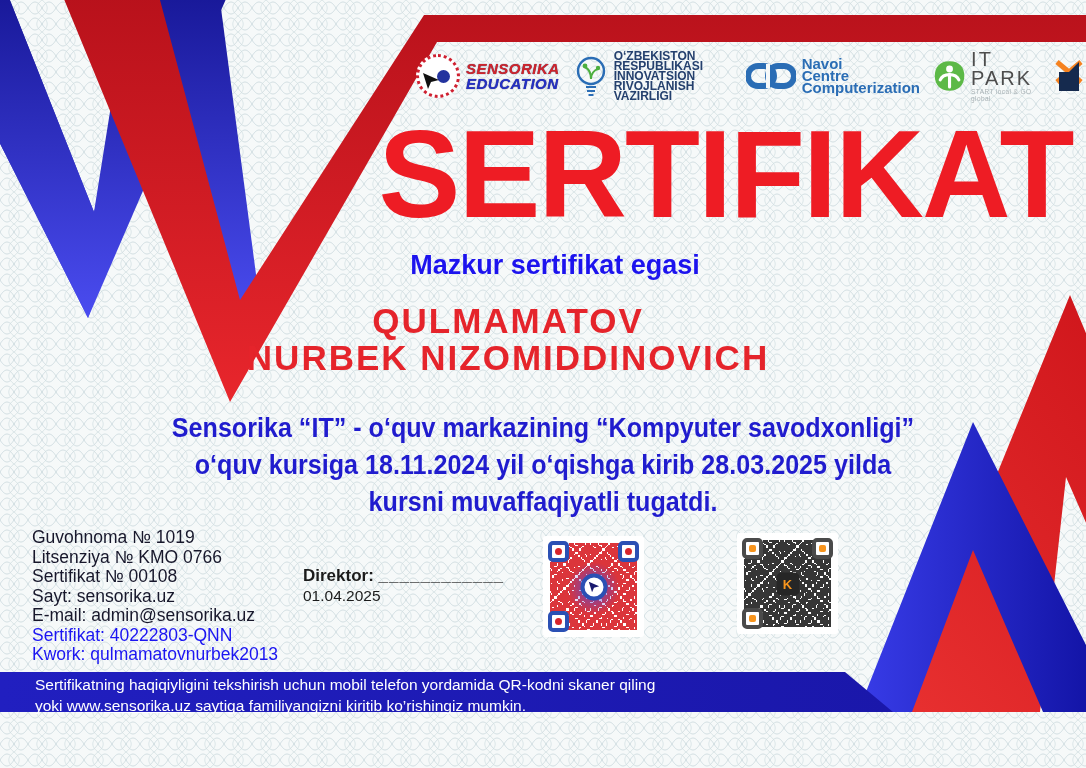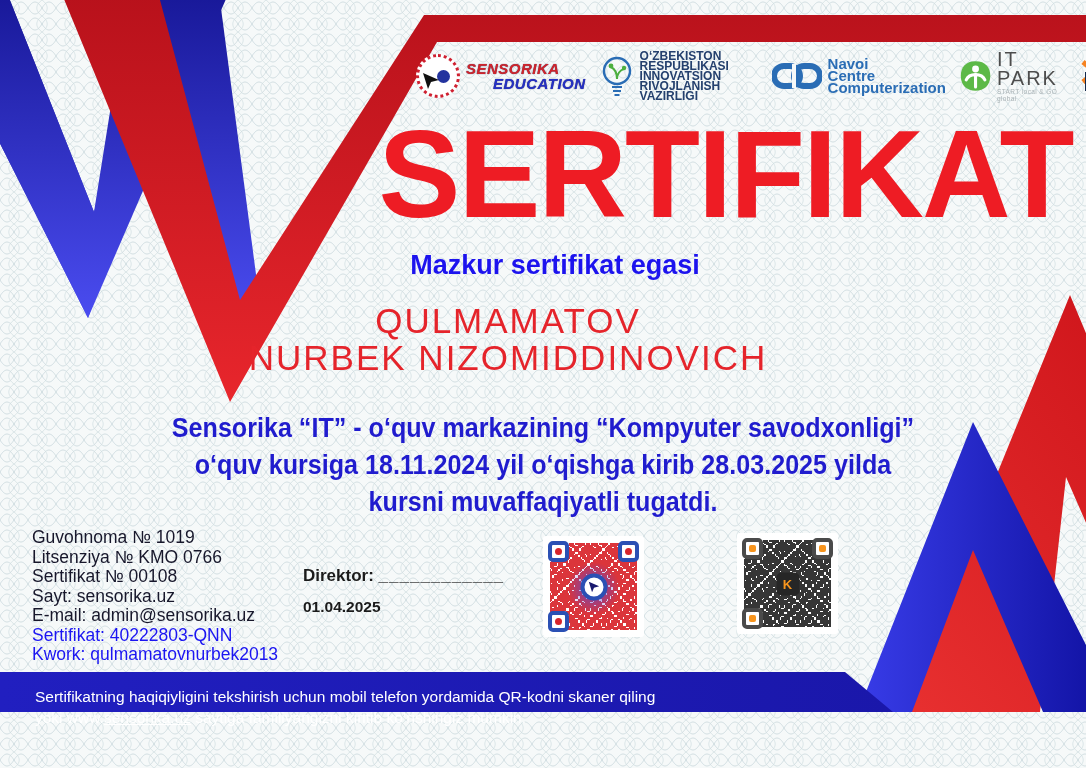--- a/index.html
+++ b/index.html
@@ -10,45 +10,45 @@
   .content{position:absolute;inset:0;z-index:2;}
 
   
   .logo-row{position:absolute;left:416px;top:48px;width:678px;height:56px;display:flex;align-items:center;gap:14px;}
   .logo{display:flex;align-items:center;gap:6px;}
   .sens-mark{width:44px;height:44px;border:3px dotted #cf2030;border-radius:50%;position:relative;background:#fff;flex:0 0 auto;}
   .sens-mark .dot{position:absolute;right:7px;top:13px;width:13px;height:13px;border-radius:50%;background:#23339e;}
   .sens-mark svg{position:absolute;left:2px;bottom:4px;}
   .sens-word{font-style:italic;font-weight:bold;font-size:15px;line-height:15px;letter-spacing:.5px;text-shadow:0 0 1px #33234f;}
   .sens-word .l1{color:#d0242b;}
-  .sens-word .l2{color:#2431c4;margin-left:27px;}
+  .sens-word .l2{color:#2431c4;}
   .ministry-text{font-size:12px;font-weight:bold;color:#24406e;line-height:10px;width:118px;}
   .ncc-text{font-size:15px;font-weight:bold;color:#2a6db5;line-height:12px;}
   .itpark-text .l1{font-size:20px;color:#4d4d4d;letter-spacing:2px;line-height:19px;}
   .itpark-text .l2{font-size:6.5px;color:#a9b2b5;letter-spacing:.4px;}
   .profi-text{font-size:14px;font-weight:bold;color:#1b2a4a;line-height:15px;letter-spacing:.4px;}
 
   
   .title{position:absolute;left:365px;top:112px;width:721px;text-align:center;
          font-size:124px;line-height:1;font-weight:bold;letter-spacing:-2px;color:#ee1c24;
          transform:scaleX(.99);white-space:nowrap;}
   .subtitle{position:absolute;left:0;top:250px;width:1086px;text-align:center;
          font-size:27px;font-weight:bold;color:#1c13ee;padding-left:24px;}
   .recipient{position:absolute;left:0;top:302px;width:1004px;text-align:center;
-         font-size:35px;line-height:37px;font-weight:normal;letter-spacing:2px;color:#e5242b;padding-left:12px;}
+         font-size:35px;line-height:37px;font-weight:bold;letter-spacing:2px;color:#e5242b;padding-left:12px;}
   .body-text{position:absolute;left:0;top:410px;width:1086px;text-align:center;
          font-size:27px;line-height:37px;font-weight:bold;color:#201cce;transform:scaleX(.93);}
 
   
   .details{position:absolute;left:32px;top:528px;font-size:17.5px;line-height:19.5px;font-weight:normal;color:#17172b;}
   .details .blue{color:#1b15f2;}
   .signature{position:absolute;left:303px;top:566px;color:#1b1b1b;}
   .sig-line{font-size:17px;font-weight:bold;white-space:nowrap;}
   .sig-underline{display:inline-block;letter-spacing:1px;}
-  .sig-date{font-size:15.5px;font-weight:bold;margin-top:12px;}
+  .sig-date{font-size:15.5px;font-weight:normal;margin-top:1px;}
 
   
   .qr{position:absolute;width:101px;height:101px;background:#fff;padding:7px;border-radius:3px;}
   .qr-body{position:relative;width:100%;height:100%;}
   .modules{position:absolute;inset:0;opacity:.92;}
   .qr-red .modules{background:
       radial-gradient(circle at 50% 52%, rgba(70,60,210,.55) 0 10px, rgba(70,60,210,0) 26px),
       repeating-conic-gradient(#d8242b 0% 25%, rgba(0,0,0,0) 0% 50%),
       repeating-conic-gradient(rgba(0,0,0,0) 0% 25%, #d8242b 0% 50%),
       repeating-conic-gradient(#d8242b 0% 25%, rgba(0,0,0,0) 0% 50%);
@@ -67,21 +67,21 @@
   .qr-red .finder::after{content:"";position:absolute;inset:3px;border-radius:50%;background:#d8242b;}
   .qr-dark .finder::after{content:"";position:absolute;inset:3px;border-radius:2px;background:#f7941d;}
   .qr-center{position:absolute;left:50%;top:50%;transform:translate(-50%,-50%);}
   .sens-qr-logo{width:27px;height:27px;border-radius:50%;background:#fff;border:4px solid #2b50b4;
                 display:flex;align-items:center;justify-content:center;}
   .kwork-logo{width:23px;height:23px;border-radius:5px;background:#262626;color:#f7941d;
               font-size:13px;font-weight:bold;display:flex;align-items:center;justify-content:center;}
 
   
   .footer-text{position:absolute;left:35px;top:675px;z-index:3;color:#ffffff;
-               font-size:15.5px;line-height:20.5px;font-weight:normal;margin-top:12px;}
+               font-size:15.5px;line-height:20.5px;font-weight:normal;}
   .footer-link{text-decoration:underline;color:#ffffff;}
 </style>
 </head>
 <body>
 
 <div class="page">
 
   <svg class="decor" width="1086" height="768" viewBox="0 0 1086 768">
     <defs>
       <pattern id="gp" width="28" height="16" patternUnits="userSpaceOnUse">

